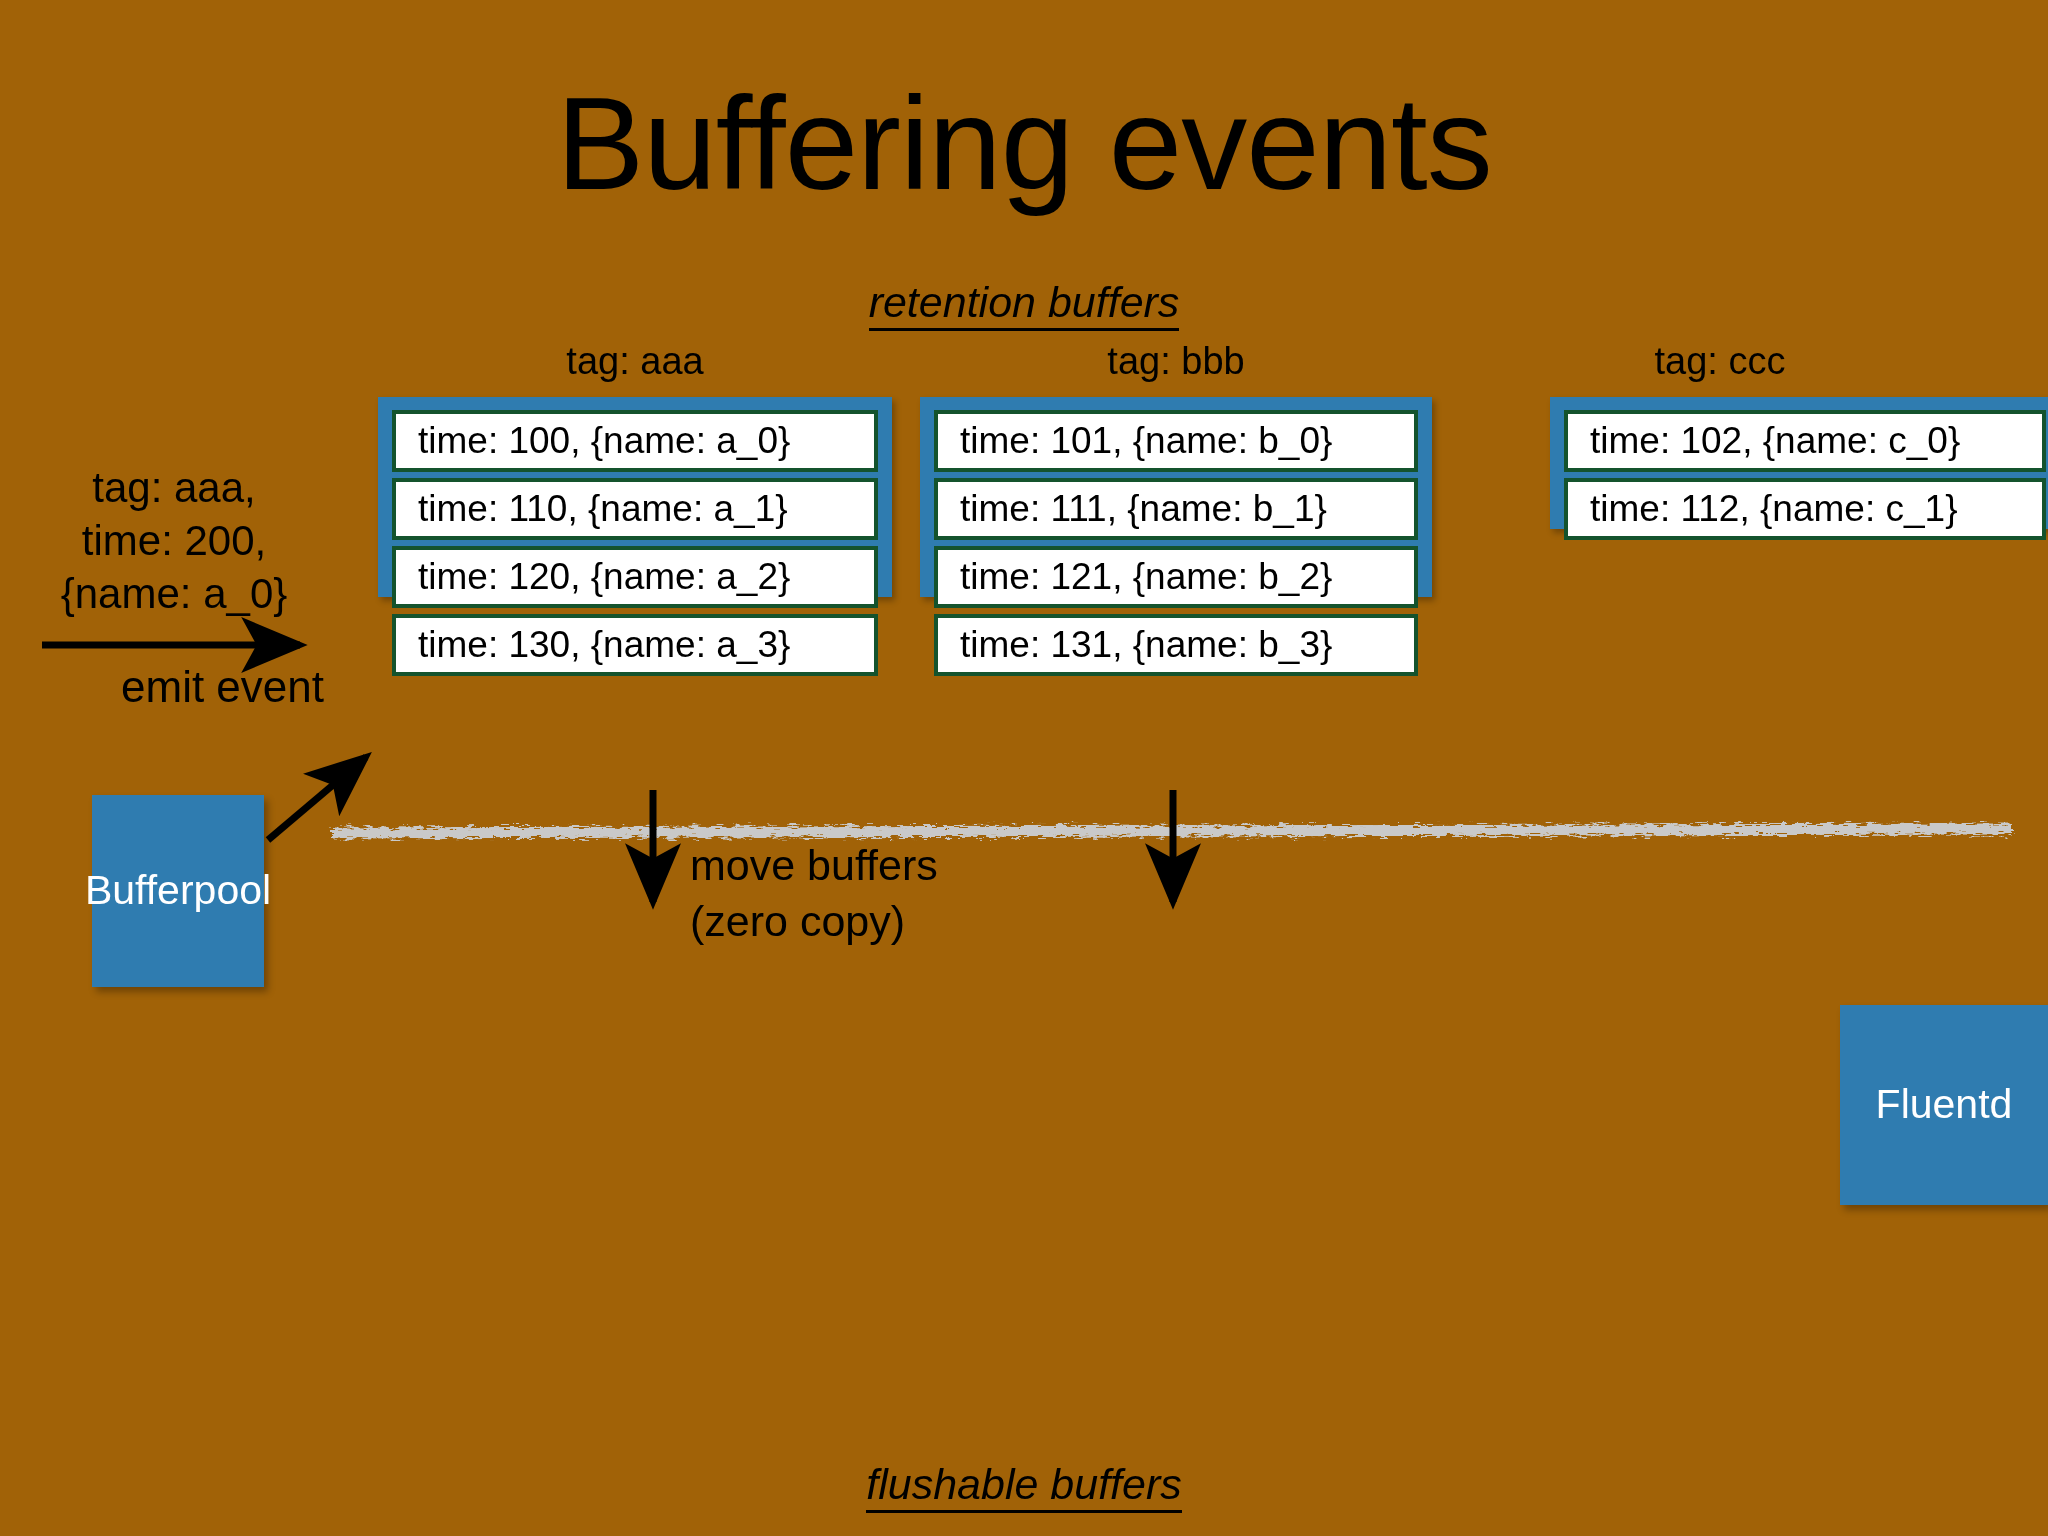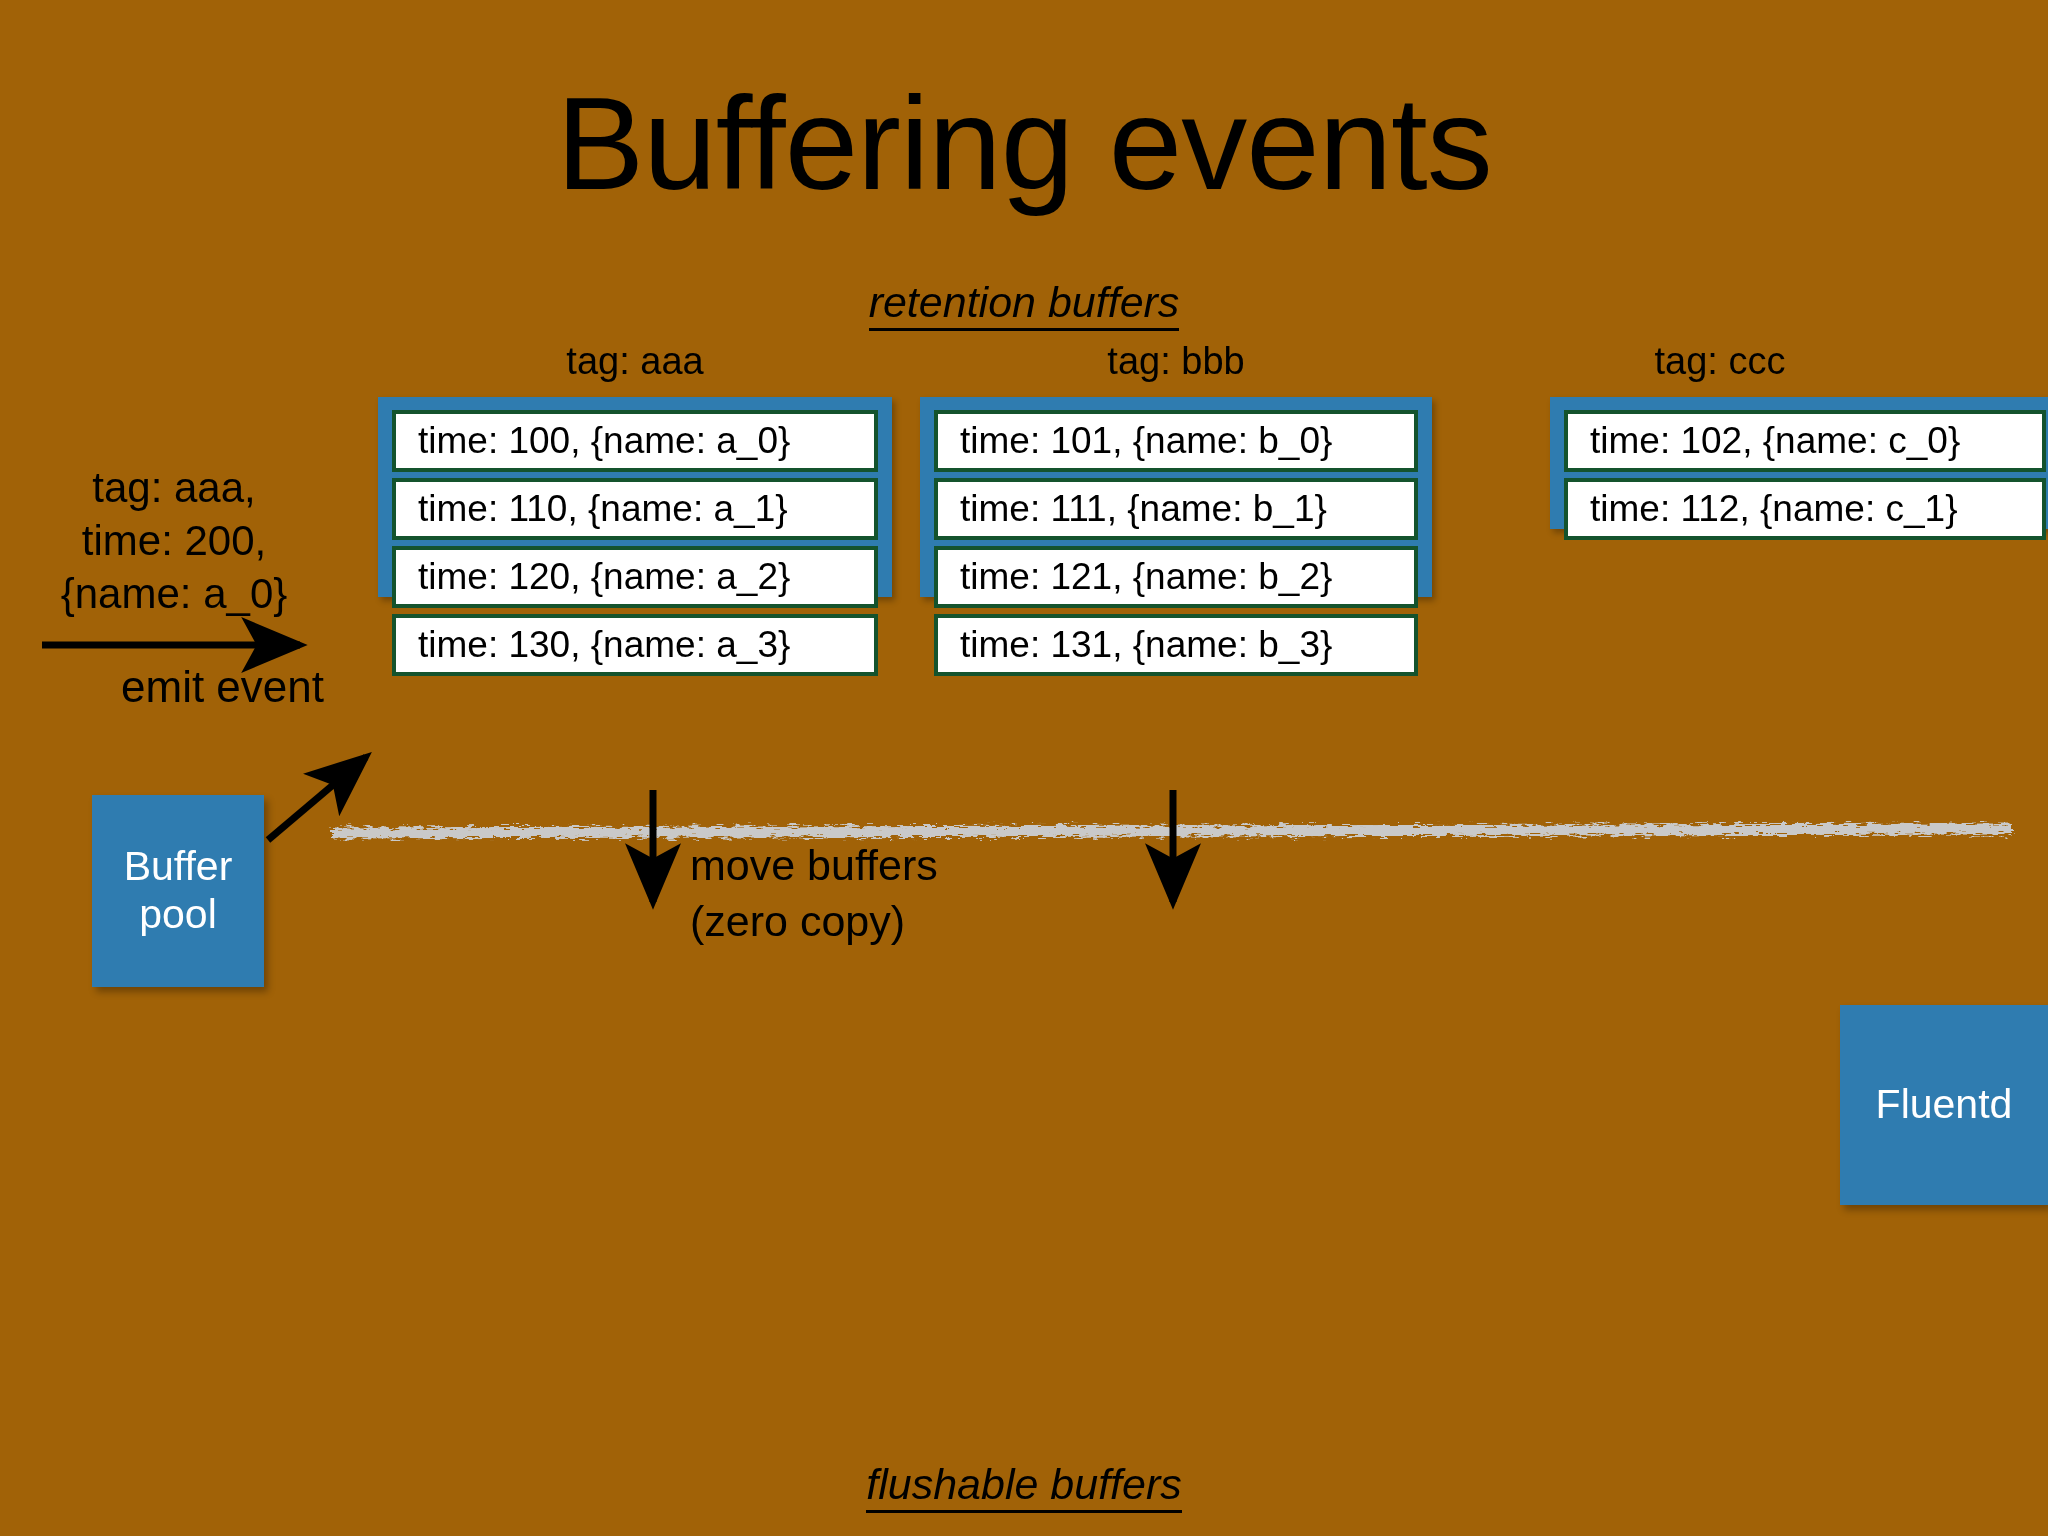--- a/index.html
+++ b/index.html
@@ -82,21 +82,21 @@
   }
   .buffer-row:last-child { margin-bottom: 8px; }
 
   
   .solid-box {
     position: absolute;
     background: #2f7cb0;
     color: #ffffff;
     box-sizing: border-box;
     display: flex;
-    flex-direction: column;
+    flex-direction: row;
     align-items: center;
     justify-content: center;
     font-size: 41px;
     line-height: 1.17;
     box-shadow: 4px 5px 7px rgba(0,0,0,0.3);
     text-align: center;
   }
 
   
   #emit-block {

